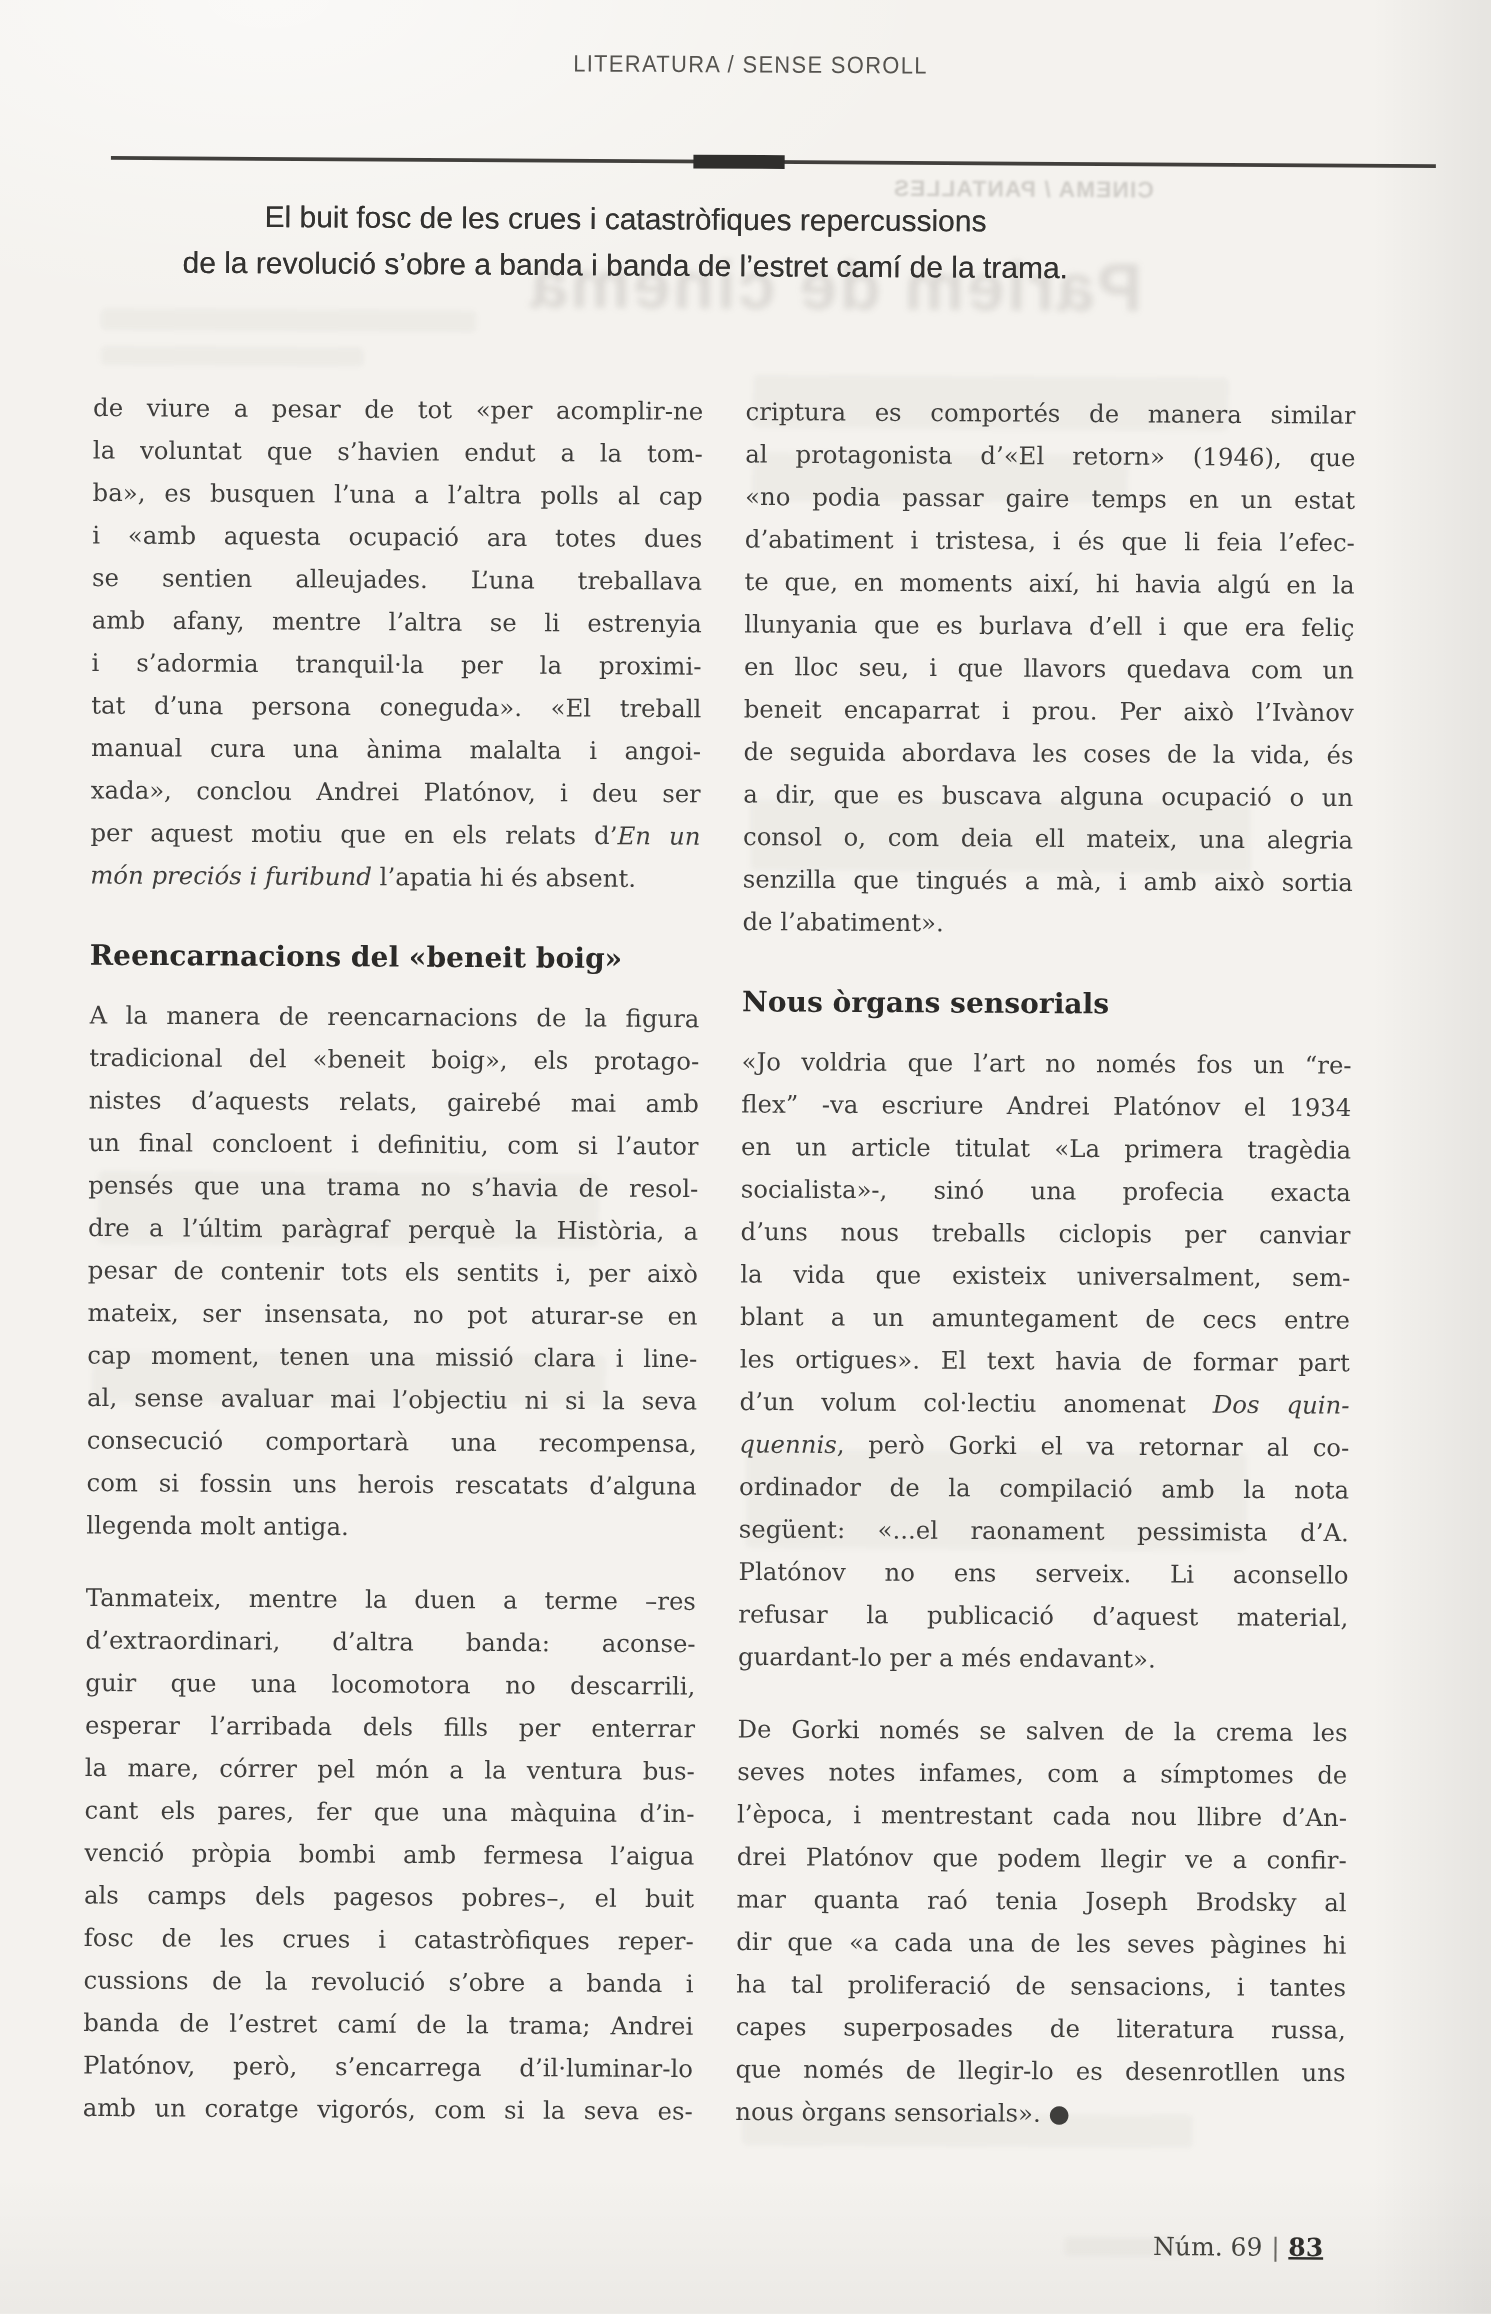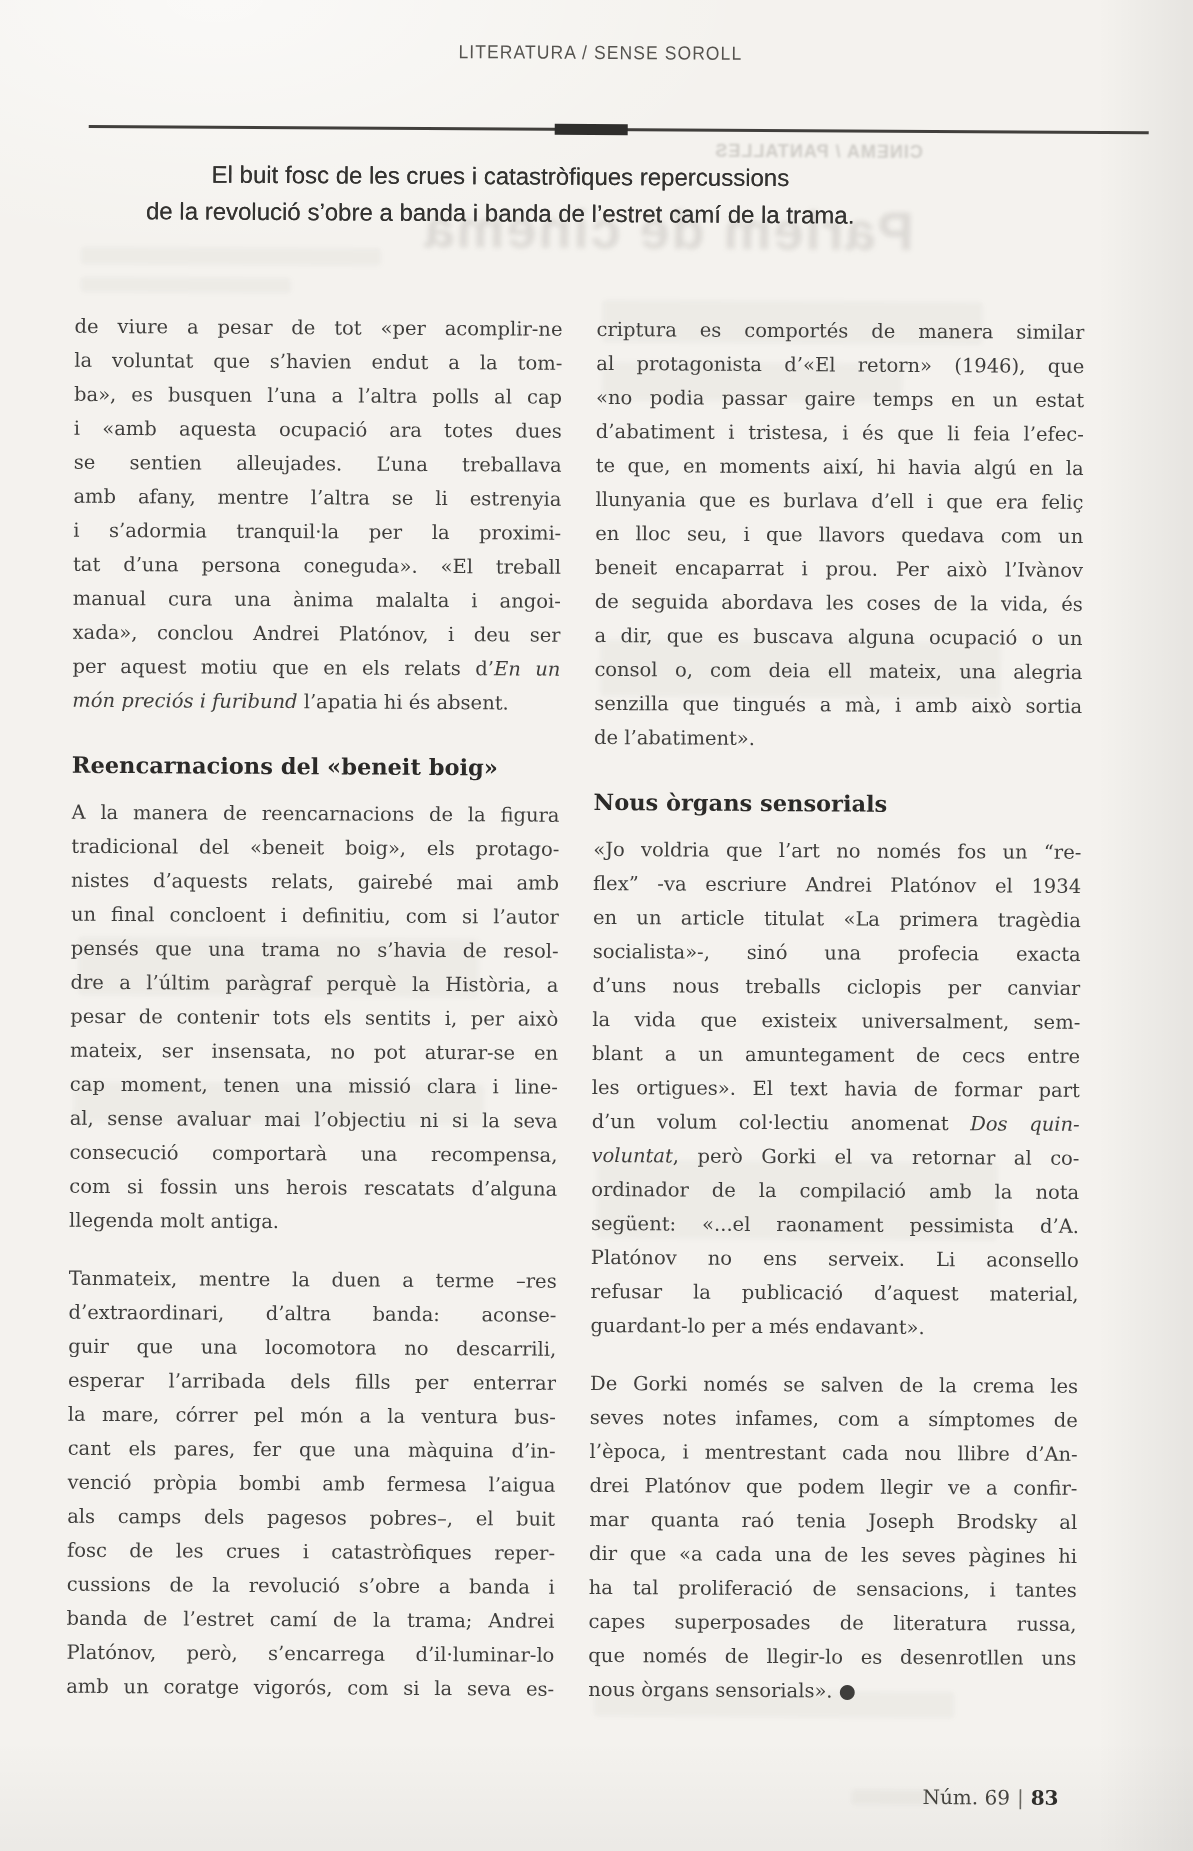--- a/index.html
+++ b/index.html
@@ -40,21 +40,21 @@
   .col-left{left:72px;}
   .col-right{left:594px;}
   .para{margin:0 0 24px 0;}
   .h2{margin:30px 0 14px 0;font-weight:bold;font-size:22.5px;line-height:34px;color:#2b2a28;}
   .ln{height:34px;overflow:hidden;text-align:justify;text-align-last:justify;}
   .ln.last{text-align-last:left;}
 
   .footer{position:absolute;top:1783px;left:0;right:128px;text-align:right;
     font-size:20px;color:#45443f;}
   .footer .sep{color:#6a6862;font-weight:normal;margin:0 7px;}
-  .footer b{color:#2f2e2b;}
+  .footer b{color:#2f2e2b;text-decoration:underline;}
 </style>
 </head>
 <body>
 
 <div class="sheet">
 
   <div class="kicker">
     <span>LITERATURA / SENSE SOROLL</span>
   </div>
 
@@ -148,21 +148,21 @@
       <div class="para">
         <div class="ln">«Jo voldria que l’art no només fos un “re-</div>
         <div class="ln">flex” -va escriure Andrei Platónov el 1934</div>
         <div class="ln">en un article titulat «La primera tragèdia</div>
         <div class="ln">socialista»-, sinó una profecia exacta</div>
         <div class="ln">d’uns nous treballs ciclopis per canviar</div>
         <div class="ln">la vida que existeix universalment, sem-</div>
         <div class="ln">blant a un amuntegament de cecs entre</div>
         <div class="ln">les ortigues». El text havia de formar part</div>
         <div class="ln">d’un volum col·lectiu anomenat <i>Dos quin-</i></div>
-        <div class="ln"><i>voluntat</i>, però Gorki el va retornar al co-</div>
+        <div class="ln"><i>quennis</i>, però Gorki el va retornar al co-</div>
         <div class="ln">ordinador de la compilació amb la nota</div>
         <div class="ln">següent: «...el raonament pessimista d’A.</div>
         <div class="ln">Platónov no ens serveix. Li aconsello</div>
         <div class="ln">refusar la publicació d’aquest material,</div>
         <div class="ln last">guardant-lo per a més endavant».</div>
       </div>
       <div class="para">
         <div class="ln">De Gorki només se salven de la crema les</div>
         <div class="ln">seves notes infames, com a símptomes de</div>
         <div class="ln">l’època, i mentrestant cada nou llibre d’An-</div>

